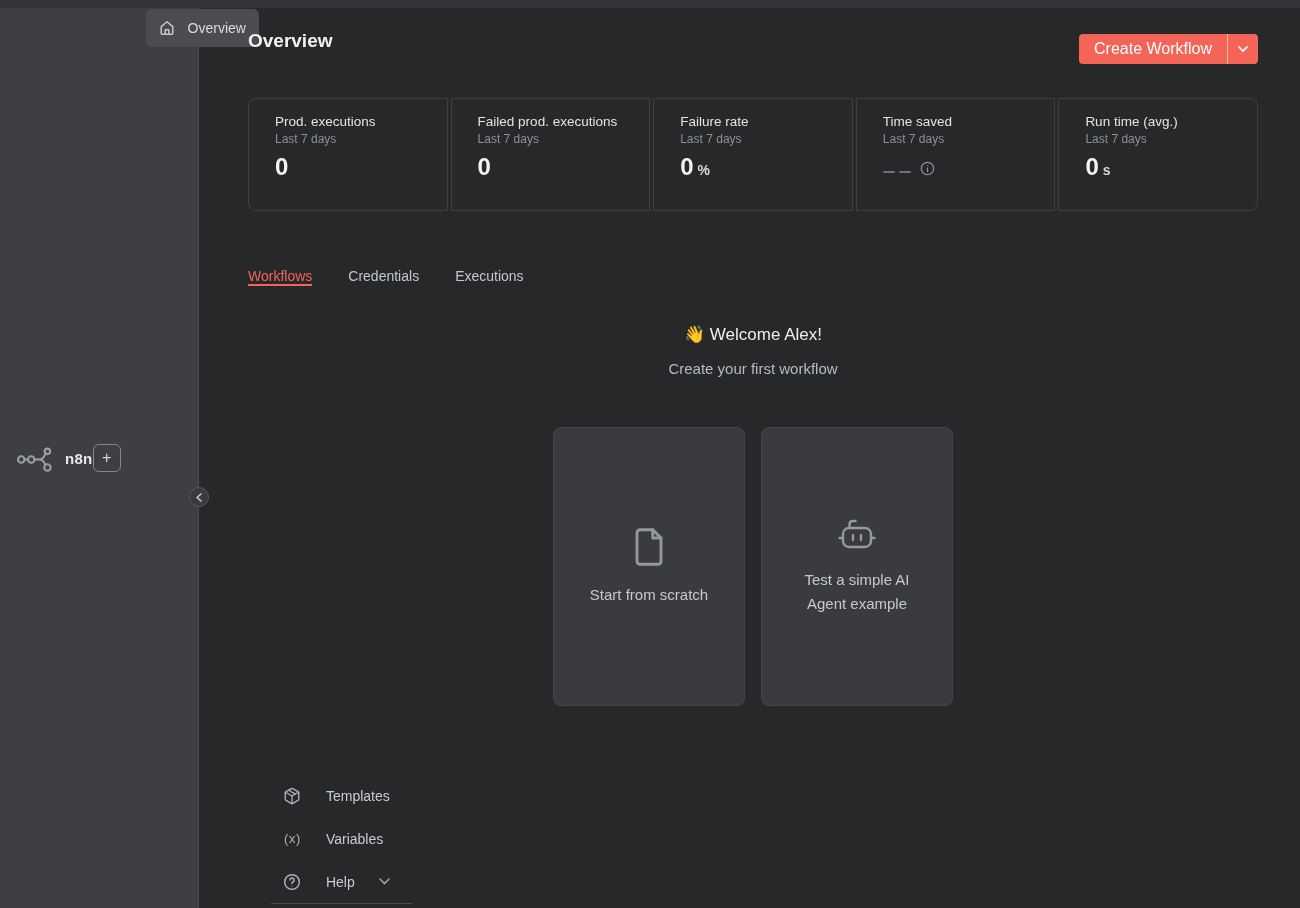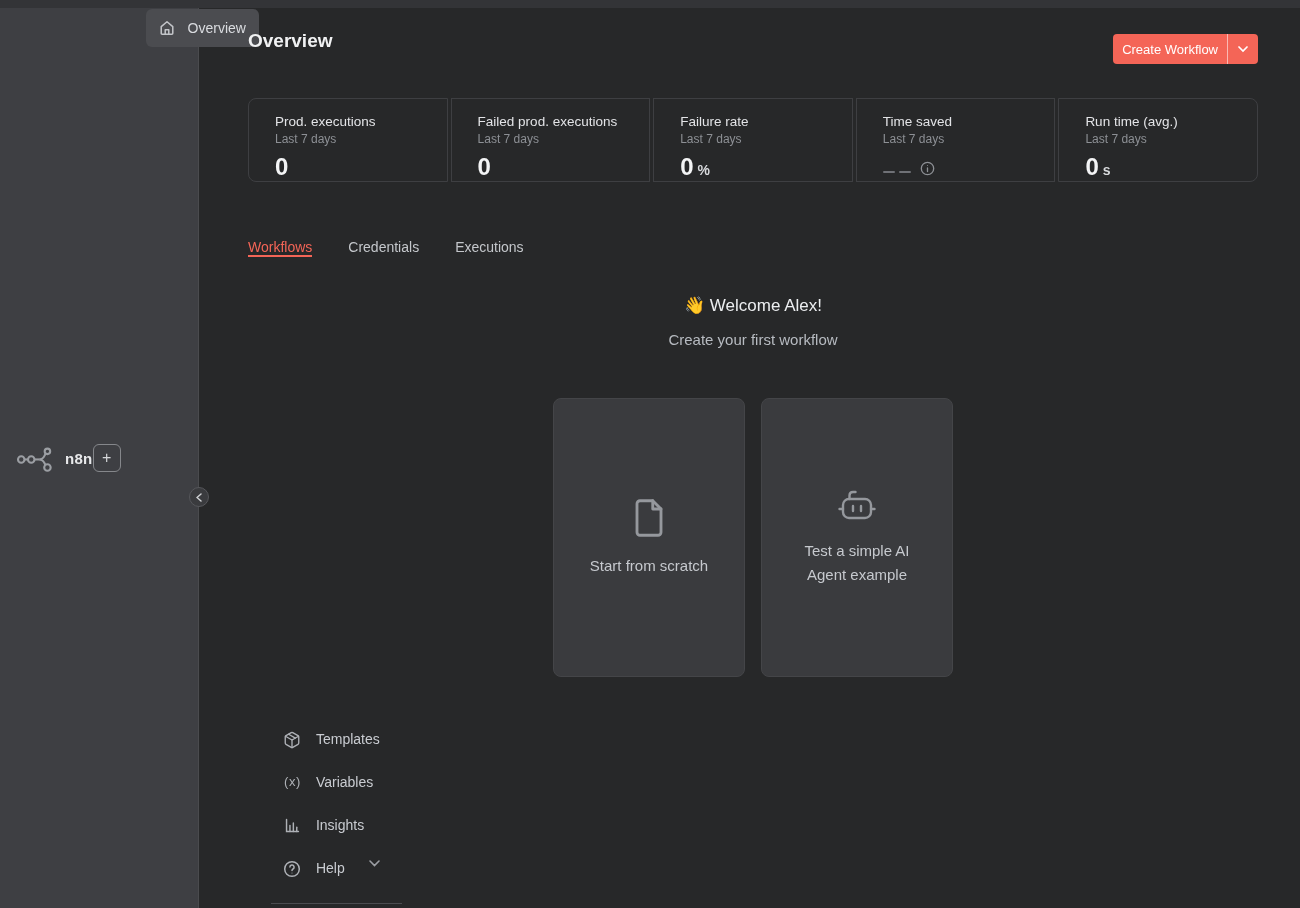--- a/index.html
+++ b/index.html
@@ -33,21 +33,21 @@
   }
   .nav-item-active {
     margin:1px 12px 0 12px; height:38px; background:#4b4c50; border-radius:6px;
     display:flex; align-items:center; gap:13px; padding:0 13px;
     color:#dadce0; font-size:14px; cursor:pointer;
   }
   .nav-item-active .nav-icon { color:#c3c5c9; }
 
   .sidebar-bottom { margin-top:auto; }
   .snav {
-    height:43px; display:flex; gap:14px;
+    height:43px; display:flex; align-items:center; gap:24px;
     padding:0 22px 0 12px; color:#c9ccd1; font-size:14px; cursor:pointer;
   }
   .snav .nav-icon { color:#aeb1b6; width:19px; display:flex; justify-content:center; position:relative; }
   .snav .chev { margin-left:auto; color:#9b9ea3; }
   .paren-icon { font-size:13px; color:#aeb1b6; font-weight:400; letter-spacing:0.5px; }
   .badge-dot {
     position:absolute; top:-3px; right:-2px; width:6.5px; height:6.5px;
     border-radius:50%; background:#f44e42;
   }
   .sidebar-footer { border-top:1px solid #4b4c50; height:5px; }
@@ -58,26 +58,26 @@
     display:flex; align-items:center; justify-content:center; color:#cfd1d4; cursor:pointer;
   }
 
   
   .main { position:absolute; left:200px; top:8px; right:0; bottom:0; padding:22px 42px 0 48px; }
 
   .header-row { display:flex; justify-content:space-between; align-items:flex-start; }
   .page-title { font-size:19px; font-weight:700; color:#f1f2f3; }
   .page-subtitle { font-size:13.5px; color:#9b9ea4; margin-top:7px; }
   .create-split { display:flex; height:30px; border-radius:4px; overflow:hidden; background:#f46557; margin-top:4px; cursor:pointer; }
-  .create-main { padding:0 9px; font-size:13px; color:#ffffff; display:flex; align-items:center; }
+  .create-main { padding:0 15px; font-size:16px; color:#ffffff; display:flex; align-items:center; }
   .create-caret { width:31px; border-left:1px solid rgba(255,255,255,0.55); display:flex; align-items:center; justify-content:center; color:#fff; }
 
   
   .stats-row { display:flex; gap:3px; margin-top:34px; }
-  .stat-card { flex:1; border:1px solid #3e3f42; height:84px; padding:15px 26px 13px 26px; }
+  .stat-card { flex:1; border:1px solid #3e3f42; height:113px; padding:15px 26px 13px 26px; }
   .stat-card:first-child { border-radius:8px 0 0 8px; }
   .stat-card:last-child { border-radius:0 8px 8px 0; }
   .stat-label { font-size:13.5px; color:#e3e4e7; }
   .stat-period { font-size:12px; color:#8d9095; margin-top:3px; }
   .stat-value-row { margin-top:9px; display:flex; align-items:baseline; }
   .stat-value { font-size:24px; font-weight:700; color:#f3f4f5; line-height:1; }
   .stat-unit { font-size:14px; font-weight:700; color:#d8dadd; margin-left:4px; }
   .stat-empty-row { margin-top:13px; display:flex; align-items:center; gap:9px; }
   .dash { width:12px; height:2.5px; border-radius:2px; background:#6f7176; display:inline-block; }
   .dash + .dash { margin-left:4px; }
@@ -151,31 +151,20 @@
       <span>Templates</span>
     </div>
 
     <div class="snav">
       <span class="nav-icon">
         <span class="paren-icon">(x)</span>
       </span>
       <span>Variables</span>
     </div>
 
-    <div class="snav">
-      <span class="nav-icon">
-        <svg width="17" height="17" viewBox="0 0 20 20" fill="none" stroke="currentColor" stroke-width="1.7" stroke-linecap="round">
-          <path d="M3 3 v14 h14"></path>
-          <line x1="7" y1="17" x2="7" y2="10"></line>
-          <line x1="11" y1="17" x2="11" y2="7"></line>
-          <line x1="15" y1="17" x2="15" y2="12"></line>
-        </svg>
-      </span>
-      <span>Insights</span>
-    </div>
 
     <div class="snav">
       <span class="nav-icon">
         <svg width="18" height="18" viewBox="0 0 18 18" fill="none" stroke="currentColor" stroke-width="1.5" stroke-linecap="round">
           <circle cx="9" cy="9" r="7.3"></circle>
           <path d="M6.9 7.1 a2.1 2.1 0 1 1 3.1 1.9 c-0.8 .45 -1 .8 -1 1.6"></path>
           <circle cx="9" cy="13" r="0.5" fill="currentColor" stroke="none"></circle>
         </svg>
       </span>
       <span>Help</span>

